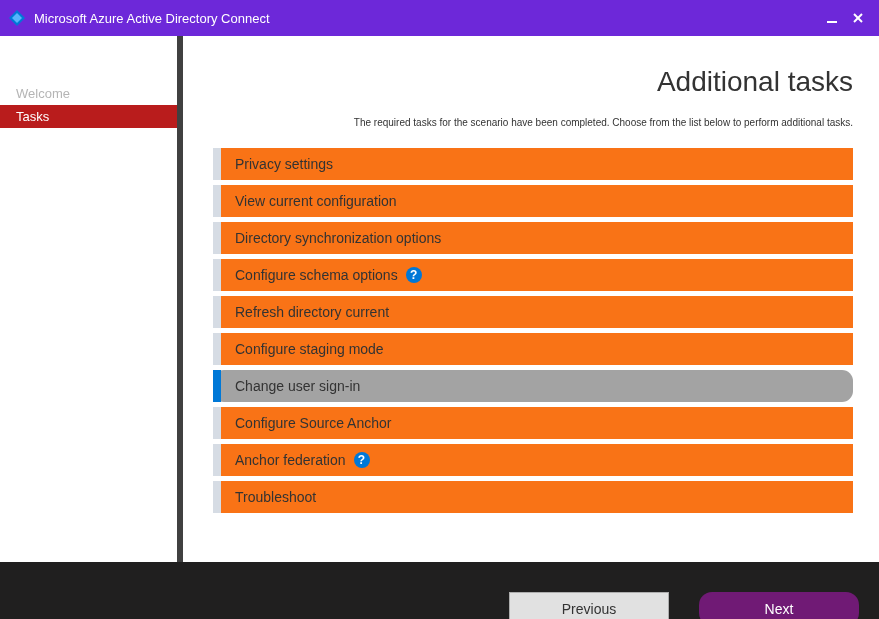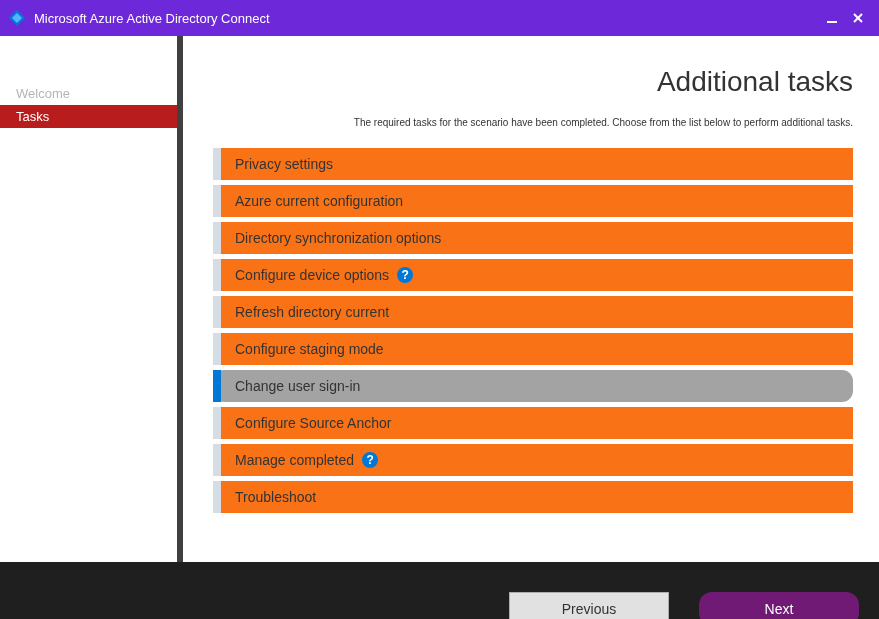--- a/index.html
+++ b/index.html
@@ -177,50 +177,50 @@
   <div class="main">
     <h1 class="page-title">Additional tasks</h1>
     <p class="page-desc">The required tasks for the scenario have been completed. Choose from the list below to perform additional tasks.</p>
     <div class="task-list" id="task-list">
         <div class="task-item">
           <div class="stripe"></div>
           <span class="label">Privacy settings</span>
         </div>
         <div class="task-item">
           <div class="stripe"></div>
-          <span class="label">Azure current configuration</span>
+          <span class="label">View current configuration</span>
         </div>
         <div class="task-item">
           <div class="stripe"></div>
           <span class="label">Directory synchronization options</span>
         </div>
         <div class="task-item">
           <div class="stripe"></div>
-          <span class="label">Configure device options</span>
+          <span class="label">Configure schema options</span>
           <span class="help-icon">?</span>
         </div>
         <div class="task-item">
           <div class="stripe"></div>
           <span class="label">Refresh directory current</span>
         </div>
         <div class="task-item">
           <div class="stripe"></div>
           <span class="label">Configure staging mode</span>
         </div>
         <div class="task-item selected">
           <div class="stripe"></div>
           <span class="label">Change user sign-in</span>
         </div>
         <div class="task-item">
           <div class="stripe"></div>
           <span class="label">Configure Source Anchor</span>
         </div>
         <div class="task-item">
           <div class="stripe"></div>
-          <span class="label">Manage completed</span>
+          <span class="label">Anchor federation</span>
           <span class="help-icon">?</span>
         </div>
         <div class="task-item">
           <div class="stripe"></div>
           <span class="label">Troubleshoot</span>
         </div>
       </div>
   </div>
 </div>
 

